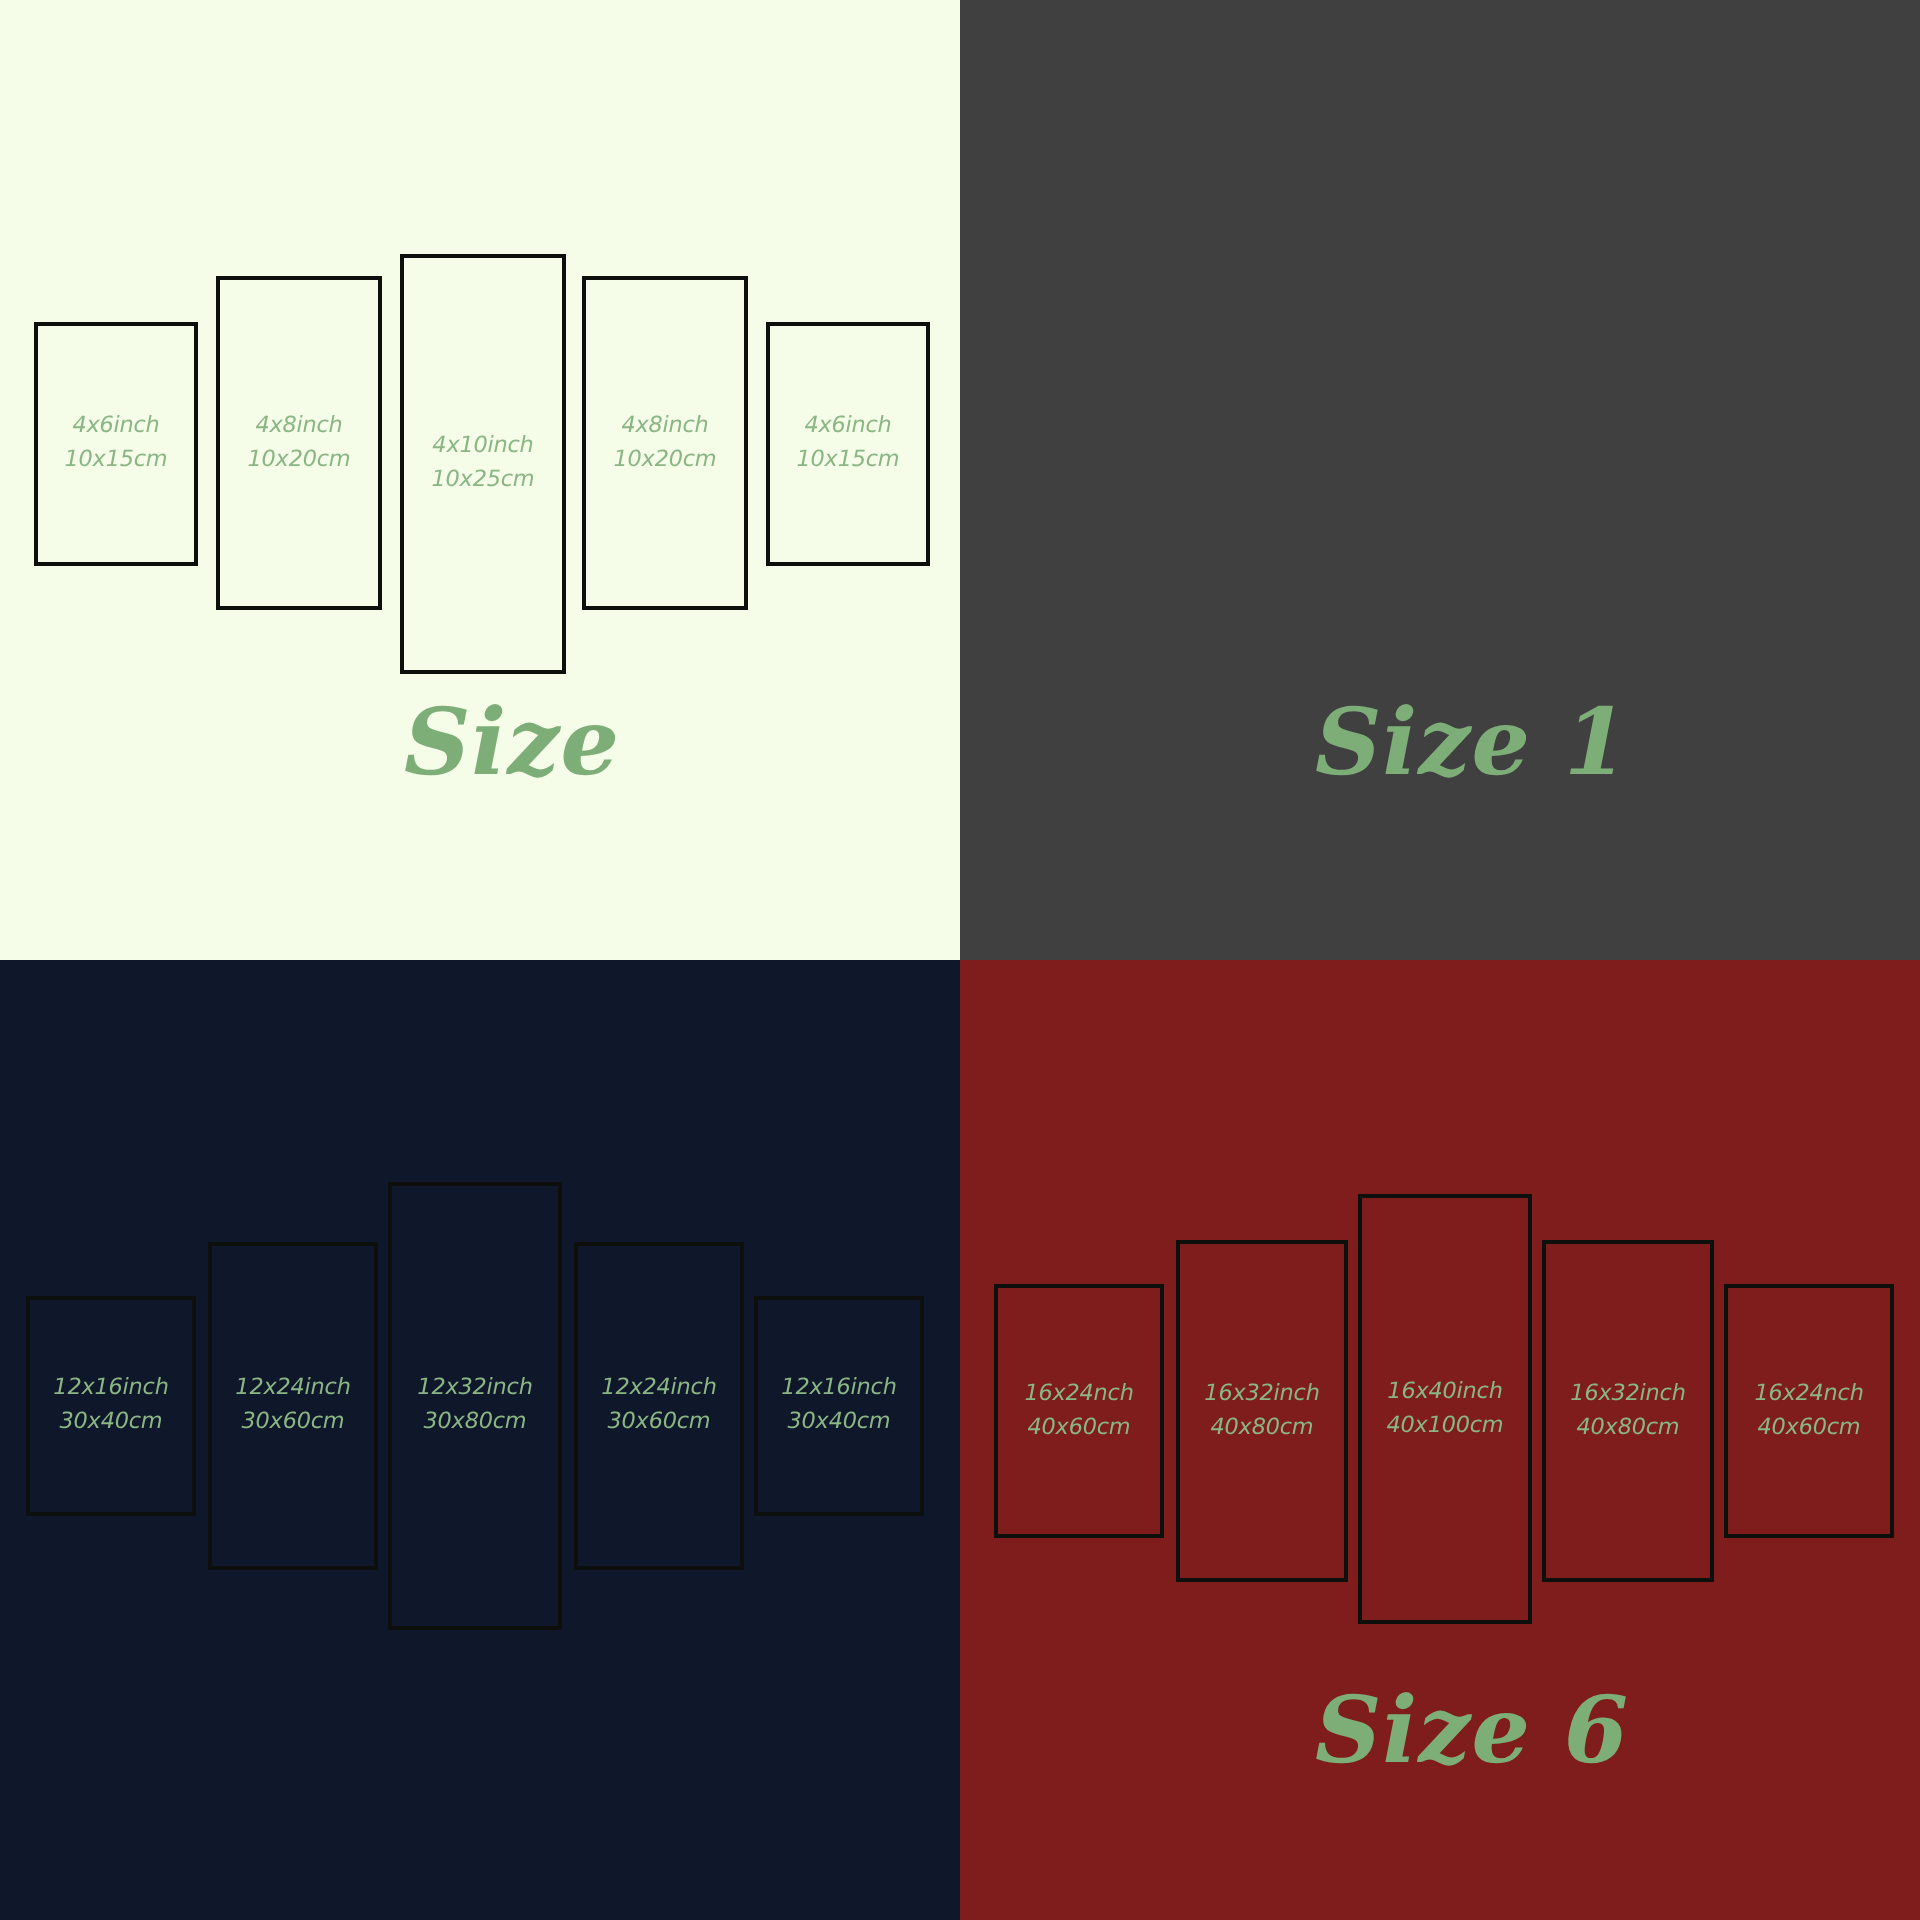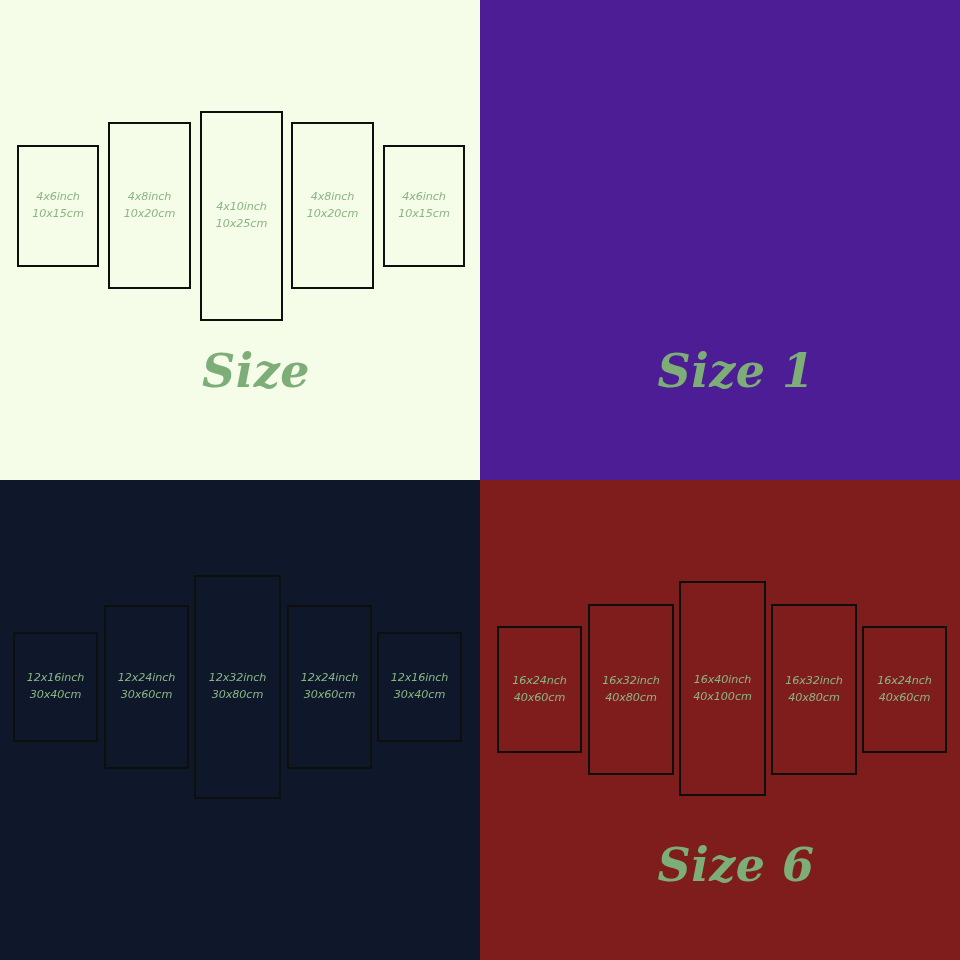--- a/index.html
+++ b/index.html
@@ -21,21 +21,21 @@
     overflow: hidden;
   }
   #q0 { left: 0;     top: 0;   }
   #q1 { left: 480px; top: 0;   }
   #q2 { left: 0;     top: 480px; }
   #q3 { left: 480px; top: 480px; }
 
   .frames {
     position: absolute;
     left: 0;
-    top: 0;
+    top: 16px;
     width: 388px;
     height: 480px;
   }
   .frame {
     position: absolute;
     box-sizing: border-box;
     border: 2.6px solid #0d0f0c;
     background: transparent;
     display: flex;
     align-items: center;
@@ -87,21 +87,21 @@
         <div class="frame" style="left: 291px; top: 122px; width: 83px; height: 167px; border-color: rgb(13, 15, 12);">
           <div class="frame-label" style="color: rgb(138, 182, 132);"><span>4x8inch</span><span class="l2">10x20cm</span></div>
         </div>
         <div class="frame" style="left: 383px; top: 145px; width: 82px; height: 122px; border-color: rgb(13, 15, 12);">
           <div class="frame-label" style="color: rgb(138, 182, 132);"><span>4x6inch</span><span class="l2">10x15cm</span></div>
         </div>
       </div>
     <div class="size-title" style="top: 344px; color: rgb(126, 174, 120);">Size</div>
   </div>
 
-  <div class="quadrant" id="q1" style="background: #4c1d95;">
+  <div class="quadrant" id="q1" style="background: #404040;">
     <div class="frames"></div>
     <div class="size-title" style="top: 344px; color: rgb(126, 174, 120);">Size 1</div>
   </div>
 
   <div class="quadrant" id="q2" style="background: #0f172a;">
     <div class="frames">
         <div class="frame" style="left: 13px; top: 152px; width: 85px; height: 110px; border-color: rgb(13, 15, 12);">
           <div class="frame-label" style="color: rgb(138, 182, 132);"><span>12x16inch</span><span class="l2">30x40cm</span></div>
         </div>
         <div class="frame" style="left: 104px; top: 125px; width: 85px; height: 164px; border-color: rgb(13, 15, 12);">

